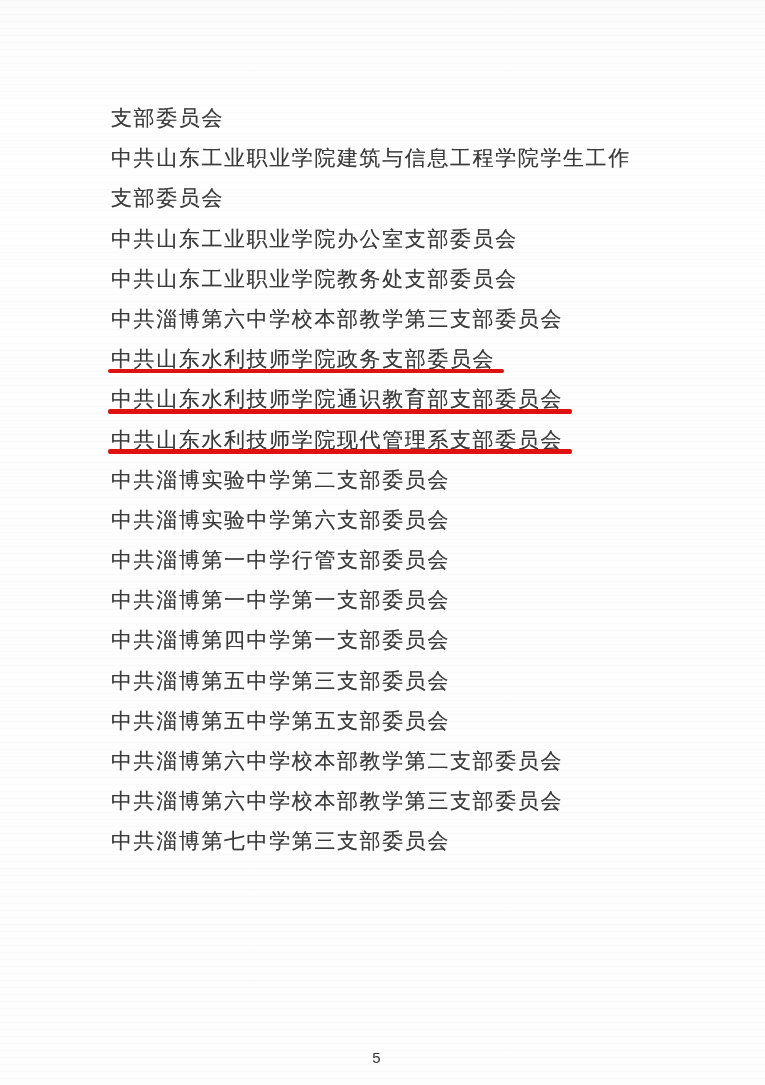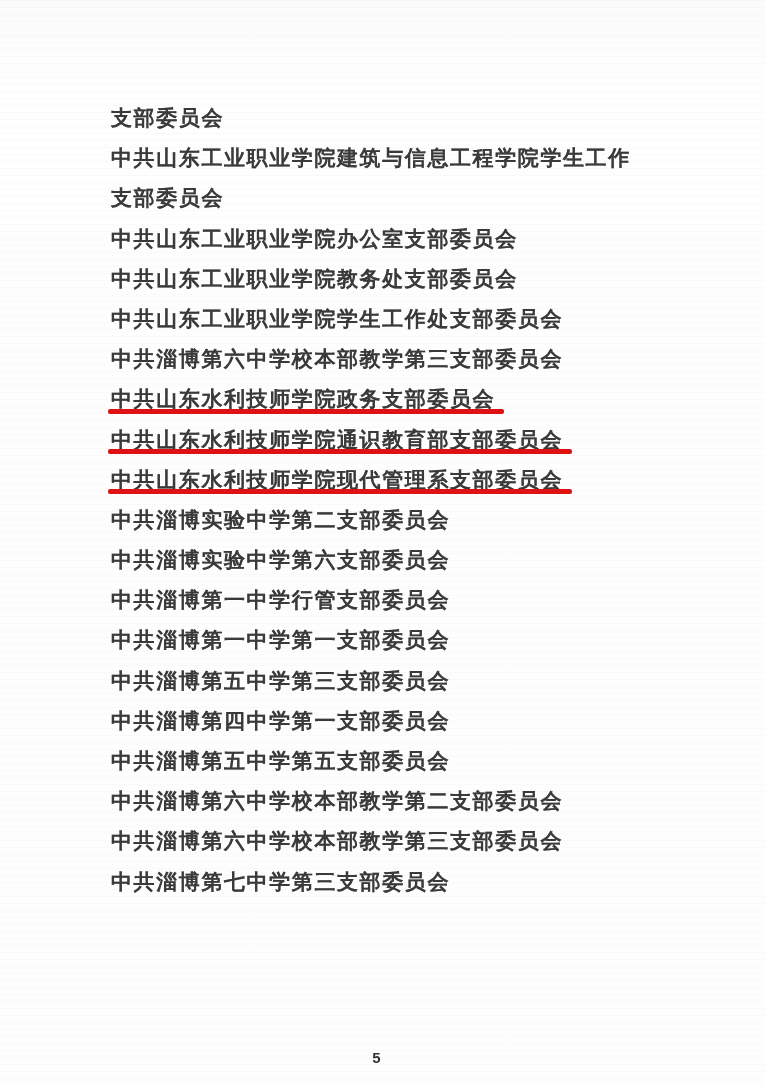--- a/index.html
+++ b/index.html
@@ -11,21 +11,20 @@
     position: relative;
     width: 765px;
     height: 1085px;
     overflow: hidden;
     background:
       repeating-linear-gradient(180deg,
         rgba(140,140,140,0.035) 0px, rgba(140,140,140,0.035) 1px,
         rgba(0,0,0,0) 1px, rgba(0,0,0,0) 7px),
       linear-gradient(180deg, #fbfbfb 0%, #fefefe 8%, #fdfdfd 100%);
     font-family: "Liberation Serif", "DejaVu Serif", serif;
-    font-weight: bold;
   }
   .content {
     position: absolute;
     top: 98px;
     left: 111px;
     right: 30px;
   }
   .line {
     height: 40.2px;
     line-height: 40.2px;
@@ -64,30 +63,29 @@
 </head>
 <body>
 
 <div class="page">
   <div class="content">
       <div class="line"><span class="line-text">支部委员会</span></div>
       <div class="line"><span class="line-text">中共山东工业职业学院建筑与信息工程学院学生工作</span></div>
       <div class="line"><span class="line-text">支部委员会</span></div>
       <div class="line"><span class="line-text">中共山东工业职业学院办公室支部委员会</span></div>
       <div class="line"><span class="line-text">中共山东工业职业学院教务处支部委员会</span></div>
-      <div class="line"><span class="line-text">中共山东工业职业学院学生工作处支部委员会</span></div>
       <div class="line"><span class="line-text">中共淄博第六中学校本部教学第三支部委员会</span></div>
       <div class="line underlined"><span class="line-text">中共山东水利技师学院政务支部委员会</span></div>
       <div class="line underlined"><span class="line-text">中共山东水利技师学院通识教育部支部委员会</span></div>
       <div class="line underlined"><span class="line-text">中共山东水利技师学院现代管理系支部委员会</span></div>
       <div class="line"><span class="line-text">中共淄博实验中学第二支部委员会</span></div>
       <div class="line"><span class="line-text">中共淄博实验中学第六支部委员会</span></div>
       <div class="line"><span class="line-text">中共淄博第一中学行管支部委员会</span></div>
       <div class="line"><span class="line-text">中共淄博第一中学第一支部委员会</span></div>
+      <div class="line"><span class="line-text">中共淄博第四中学第一支部委员会</span></div>
       <div class="line"><span class="line-text">中共淄博第五中学第三支部委员会</span></div>
-      <div class="line"><span class="line-text">中共淄博第四中学第一支部委员会</span></div>
       <div class="line"><span class="line-text">中共淄博第五中学第五支部委员会</span></div>
       <div class="line"><span class="line-text">中共淄博第六中学校本部教学第二支部委员会</span></div>
       <div class="line"><span class="line-text">中共淄博第六中学校本部教学第三支部委员会</span></div>
       <div class="line"><span class="line-text">中共淄博第七中学第三支部委员会</span></div>
     </div>
   <div class="page-number">5</div>
 </div>
 
 </body></html>

